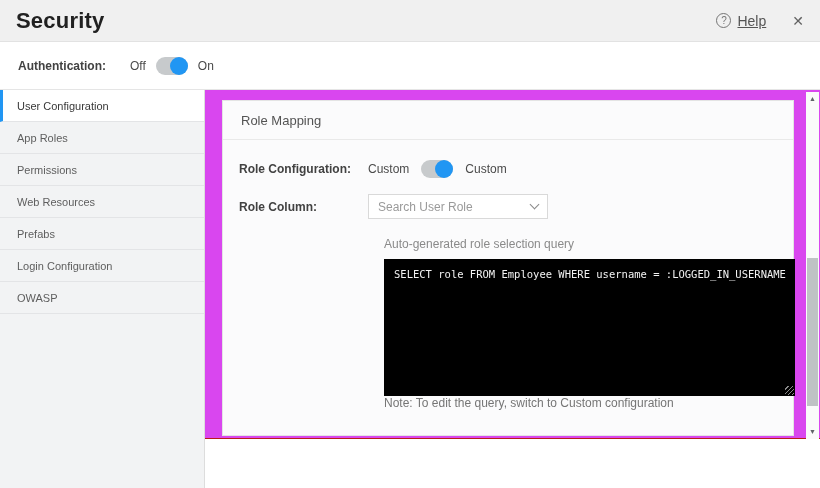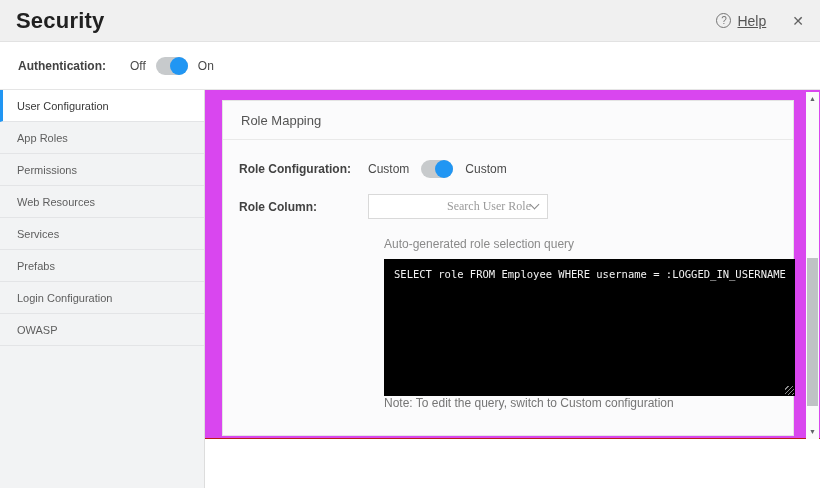--- a/index.html
+++ b/index.html
@@ -67,22 +67,22 @@
   .panel-body { padding:20px 0 0 16px; }
   .form-row { display:flex; align-items:center; margin-bottom:16px; }
   .form-row .lbl { width:129px; font-weight:bold; color:#424242; flex:0 0 auto; }
   .seg-toggle { display:flex; align-items:center; gap:12px; color:#4a4a4a; }
 
   .select-box {
     width:180px; height:25px; border:1px solid #d9d9d9; background:#fff;
     display:flex; align-items:center; padding:0 9px; cursor:pointer;
   }
   .select-box input {
-    border:none; outline:none; flex:1; font-family:Liberation Serif, serif;
-    font-size:12px; color:#424242; background:transparent; min-width:0;text-align:right;
+    border:none; outline:none; flex:1; font-family:Liberation Sans, sans-serif;
+    font-size:12px; color:#424242; background:transparent; min-width:0;
   }
   .select-box input::placeholder { color:#9a9a9a; }
   .chevron {
     width:7px; height:7px; border-right:1.5px solid #8a8a8a; border-bottom:1.5px solid #8a8a8a;
     transform:rotate(45deg); margin-top:-4px; flex:0 0 auto;
   }
 
   .query-block { margin-left:145px; margin-top:18px; }
   .query-label { color:#8a8a8a; margin-bottom:8px; }
   .code-wrap { position:relative; width:411px; height:137px; }
@@ -146,21 +146,20 @@
   </div>
 </div>
 
 <div class="main">
 
   <div class="sidebar">
     <div class="item selected">User Configuration</div>
     <div class="item">App Roles</div>
     <div class="item">Permissions</div>
     <div class="item">Web Resources</div>
-    <div class="item">Services</div>
     <div class="item">Prefabs</div>
     <div class="item">Login Configuration</div>
     <div class="item">OWASP</div>
   </div>
 
   <div class="right-col">
     <div class="content">
 
       <div class="panel">
         <div class="panel-header">Role Mapping</div>

